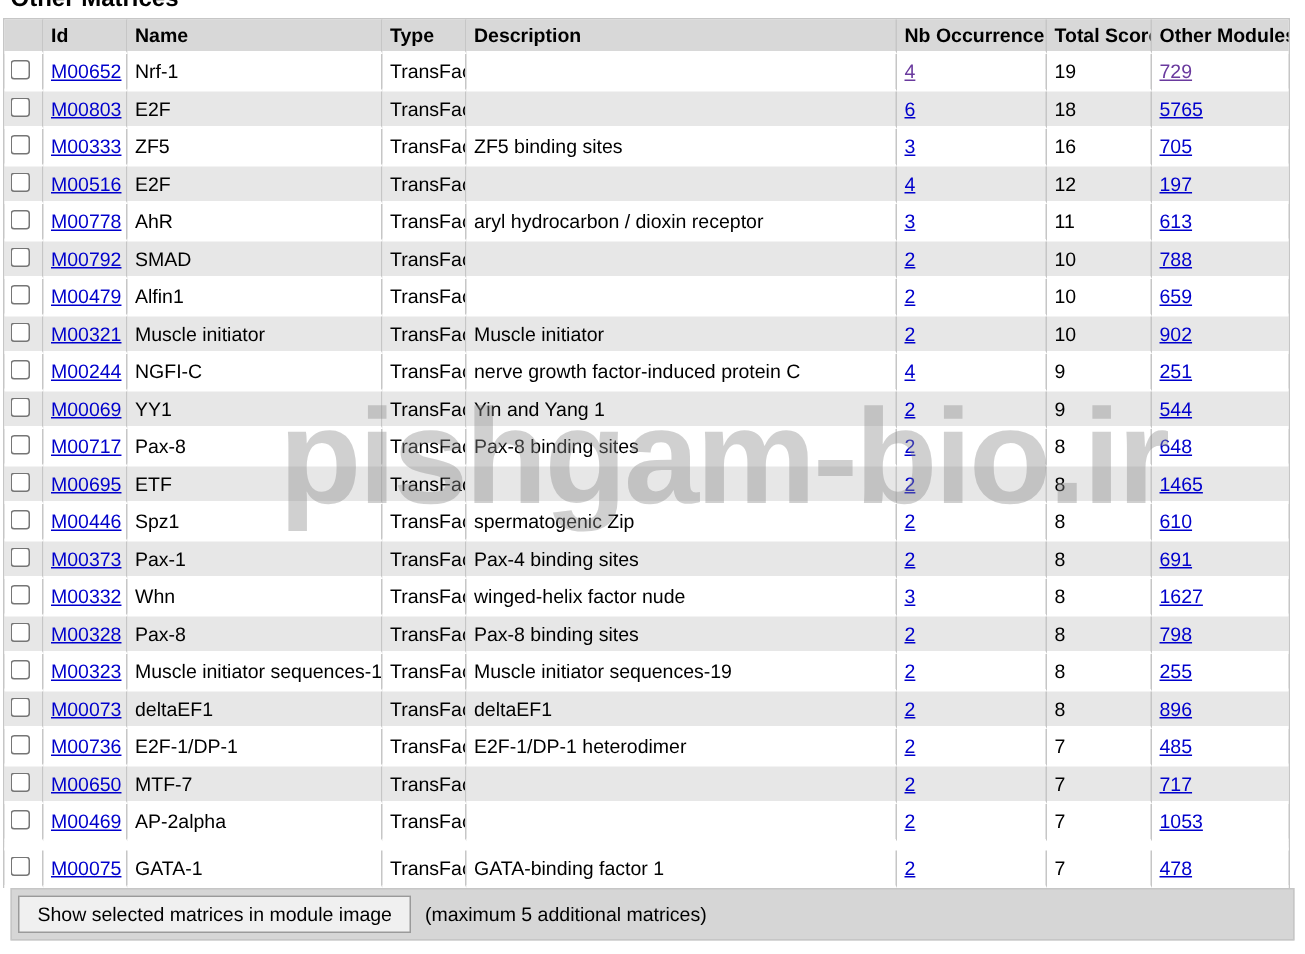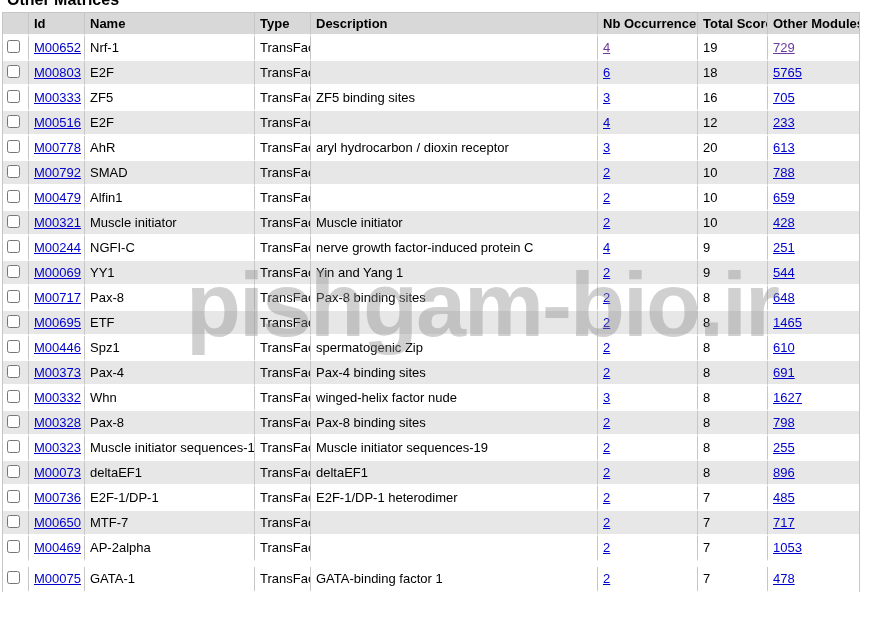--- a/index.html
+++ b/index.html
@@ -90,30 +90,30 @@
           <td class="c-mod"><a href="#">705</a></td>
         </tr>
         <tr class="shaded">
           <td class="c-check"><input type="checkbox" style=""></td>
           <td class="c-id"><a href="#">M00516</a></td>
           <td class="c-name">E2F</td>
           <td class="c-type">TransFac</td>
           <td class="c-desc"></td>
           <td class="c-occ"><a href="#">4</a></td>
           <td class="c-score">12</td>
-          <td class="c-mod"><a href="#">233</a></td>
+          <td class="c-mod"><a href="#">197</a></td>
         </tr>
         <tr>
           <td class="c-check"><input type="checkbox" style=""></td>
           <td class="c-id"><a href="#">M00778</a></td>
           <td class="c-name">AhR</td>
           <td class="c-type">TransFac</td>
           <td class="c-desc">aryl hydrocarbon / dioxin receptor</td>
           <td class="c-occ"><a href="#">3</a></td>
-          <td class="c-score">20</td>
+          <td class="c-score">11</td>
           <td class="c-mod"><a href="#">613</a></td>
         </tr>
         <tr class="shaded">
           <td class="c-check"><input type="checkbox" style=""></td>
           <td class="c-id"><a href="#">M00792</a></td>
           <td class="c-name">SMAD</td>
           <td class="c-type">TransFac</td>
           <td class="c-desc"></td>
           <td class="c-occ"><a href="#">2</a></td>
           <td class="c-score">10</td>
@@ -130,21 +130,21 @@
           <td class="c-mod"><a href="#">659</a></td>
         </tr>
         <tr class="shaded">
           <td class="c-check"><input type="checkbox" style=""></td>
           <td class="c-id"><a href="#">M00321</a></td>
           <td class="c-name">Muscle initiator</td>
           <td class="c-type">TransFac</td>
           <td class="c-desc">Muscle initiator</td>
           <td class="c-occ"><a href="#">2</a></td>
           <td class="c-score">10</td>
-          <td class="c-mod"><a href="#">428</a></td>
+          <td class="c-mod"><a href="#">902</a></td>
         </tr>
         <tr>
           <td class="c-check"><input type="checkbox" style=""></td>
           <td class="c-id"><a href="#">M00244</a></td>
           <td class="c-name">NGFI-C</td>
           <td class="c-type">TransFac</td>
           <td class="c-desc">nerve growth factor-induced protein C</td>
           <td class="c-occ"><a href="#">4</a></td>
           <td class="c-score">9</td>
           <td class="c-mod"><a href="#">251</a></td>
@@ -185,21 +185,21 @@
           <td class="c-name">Spz1</td>
           <td class="c-type">TransFac</td>
           <td class="c-desc">spermatogenic Zip</td>
           <td class="c-occ"><a href="#">2</a></td>
           <td class="c-score">8</td>
           <td class="c-mod"><a href="#">610</a></td>
         </tr>
         <tr class="shaded">
           <td class="c-check"><input type="checkbox" style=""></td>
           <td class="c-id"><a href="#">M00373</a></td>
-          <td class="c-name">Pax-4</td>
+          <td class="c-name">Pax-1</td>
           <td class="c-type">TransFac</td>
           <td class="c-desc">Pax-4 binding sites</td>
           <td class="c-occ"><a href="#">2</a></td>
           <td class="c-score">8</td>
           <td class="c-mod"><a href="#">691</a></td>
         </tr>
         <tr>
           <td class="c-check"><input type="checkbox" style=""></td>
           <td class="c-id"><a href="#">M00332</a></td>
           <td class="c-name">Whn</td>
@@ -278,13 +278,17 @@
           <td class="c-name">GATA-1</td>
           <td class="c-type">TransFac</td>
           <td class="c-desc">GATA-binding factor 1</td>
           <td class="c-occ"><a href="#">2</a></td>
           <td class="c-score">7</td>
           <td class="c-mod"><a href="#">478</a></td>
         </tr>
       </tbody>
   </table>
 
+  <div class="footer-bar">
+    <button class="show-button">Show selected matrices in module image</button>
+    <span class="footer-note">(maximum 5 additional matrices)</span>
+  </div>
 </div>
 
 </body></html>

